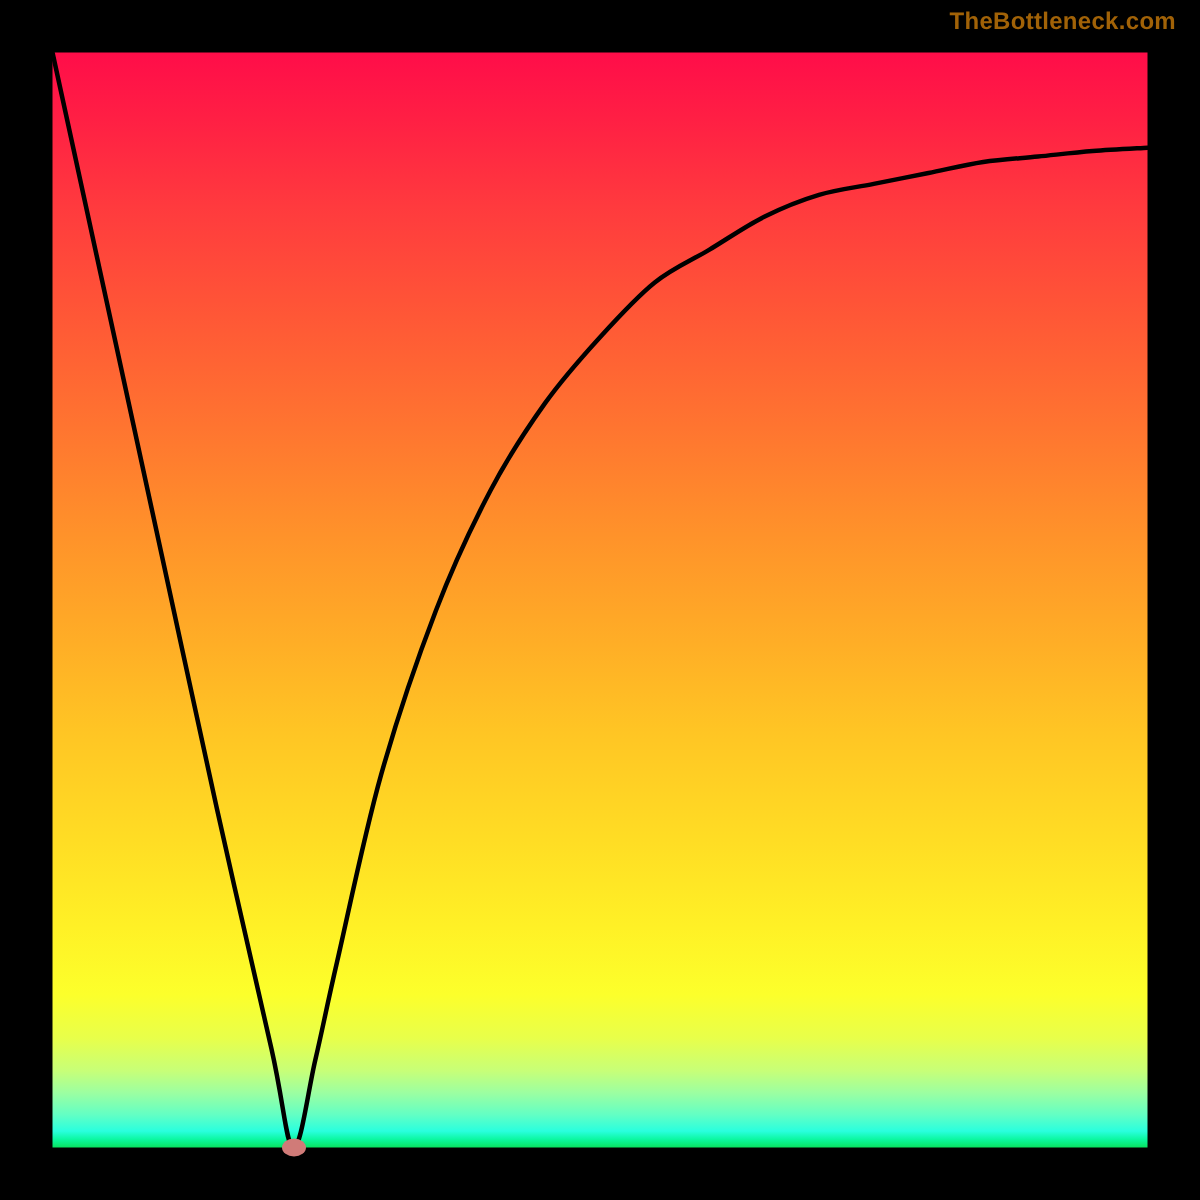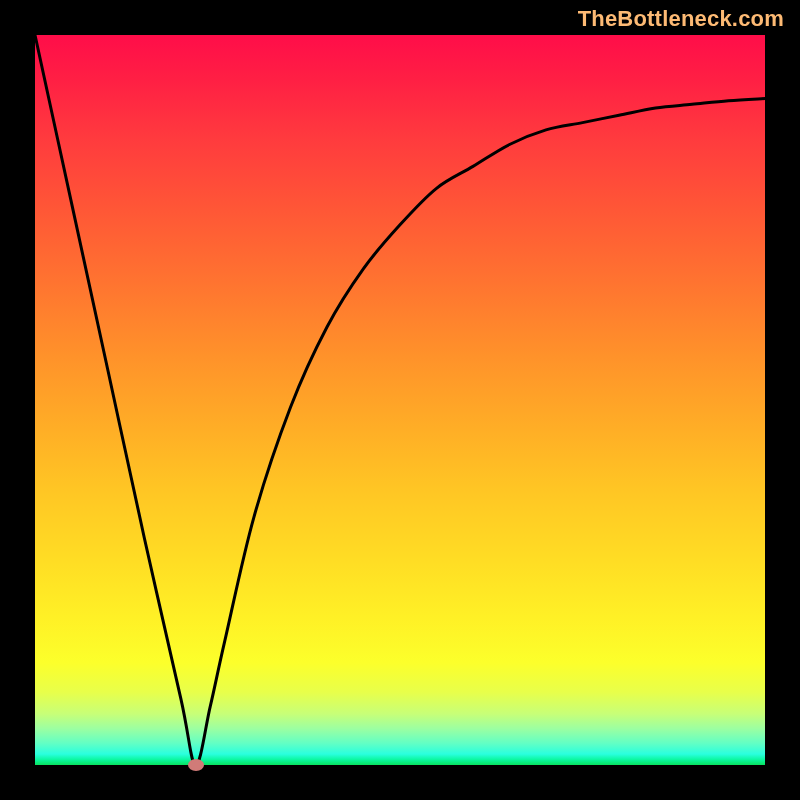--- a/index.html
+++ b/index.html
@@ -57,23 +57,23 @@
     height: 12px;
     border-radius: 50%;
     background: #d07b78;
     transform: translate(-50%, -50%);
   }
   .watermark {
     position: absolute;
     top: 6px;
     right: 16px;
     font-family: Arial, Helvetica, sans-serif;
-    font-size: 22px;
+    font-size: 16px;
     font-weight: 600;
-    color: #fdba74;
+    color: #a16207;
     letter-spacing: 0.2px;
   }
 </style>
 </head>
 <body>
 
 <div class="frame">
   <div class="plot-area">
     <svg class="curve" viewBox="0 0 730 730" preserveAspectRatio="none">
       <path fill="none" stroke="#000" stroke-width="3" stroke-linejoin="round" stroke-linecap="round" d="M 0 0 C 6.083333333333333 27.98333333333333, 24.333333333333336 111.93333333333331, 36.5 167.89999999999998 C 48.666666666666664 223.86666666666665, 60.833333333333336 279.83333333333326, 73 335.79999999999995 C 85.16666666666667 391.76666666666665, 97.33333333333333 448.95, 109.5 503.7 C 121.66666666666667 558.45, 137.48333333333335 626.5833333333333, 146 664.3 C 154.51666666666665 702.0166666666667, 155.73333333333332 728.7833333333333, 160.6 730 C 165.46666666666667 731.2166666666667, 170.33333333333331 692.2833333333333, 175.2 671.6 C 180.06666666666666 650.9166666666667, 182.5 637.5333333333333, 189.8 605.9 C 197.10000000000002 574.2666666666667, 208.05 520.7333333333332, 219 481.79999999999995 C 229.95 442.8666666666666, 243.33333333333331 403.93333333333334, 255.49999999999997 372.3 C 267.66666666666663 340.6666666666667, 279.8333333333333 315.1166666666667, 292 292 C 304.1666666666667 268.8833333333333, 316.3333333333333 250.6333333333333, 328.5 233.59999999999997 C 340.6666666666667 216.56666666666663, 352.8333333333333 203.18333333333328, 365 189.79999999999995 C 377.1666666666667 176.41666666666663, 389.33333333333337 163.03333333333327, 401.50000000000006 153.29999999999995 C 413.66666666666674 143.56666666666663, 425.83333333333337 138.70000000000007, 438 131.4000000000001 C 450.16666666666663 124.1000000000001, 462.33333333333337 115.58333333333336, 474.5 109.5 C 486.66666666666663 103.41666666666664, 498.83333333333326 98.54999999999997, 510.99999999999994 94.89999999999998 C 523.1666666666666 91.24999999999999, 535.3333333333334 90.03333333333336, 547.5 87.60000000000002 C 559.6666666666666 85.16666666666669, 571.8333333333334 82.73333333333329, 584 80.29999999999995 C 596.1666666666666 77.86666666666662, 608.3333333333334 74.82499999999999, 620.5 73 C 632.6666666666666 71.17500000000001, 644.8333333333334 70.5666666666667, 657 69.35000000000002 C 669.1666666666666 68.13333333333334, 681.3333333333334 66.67333333333325, 693.5 65.69999999999993 C 705.6666666666666 64.72666666666662, 723.9166666666666 63.87500000000008, 730 63.510000000000105"></path>

